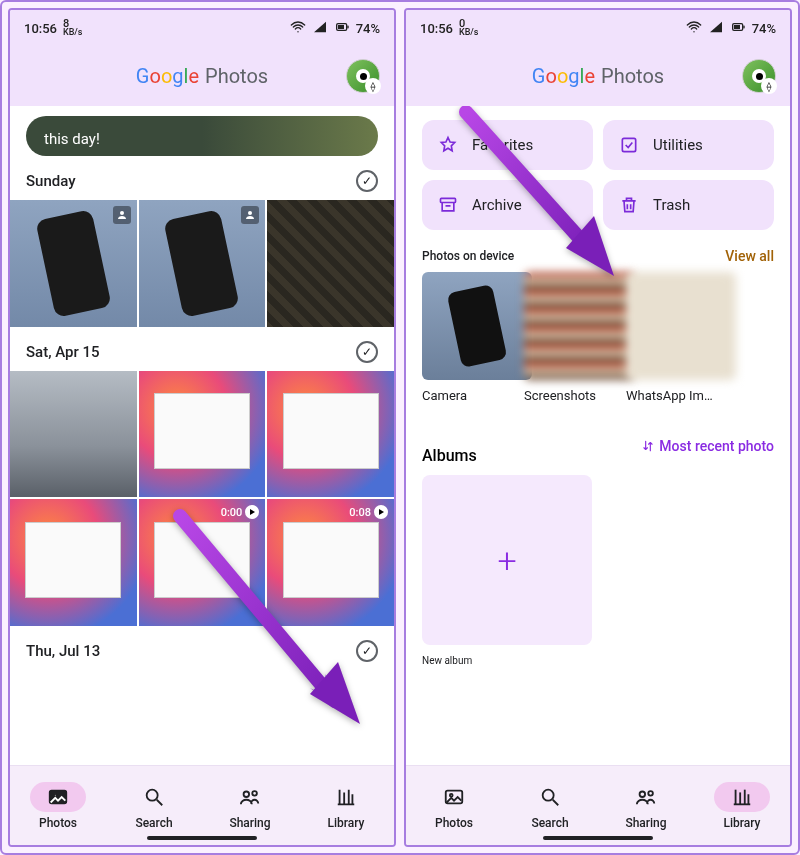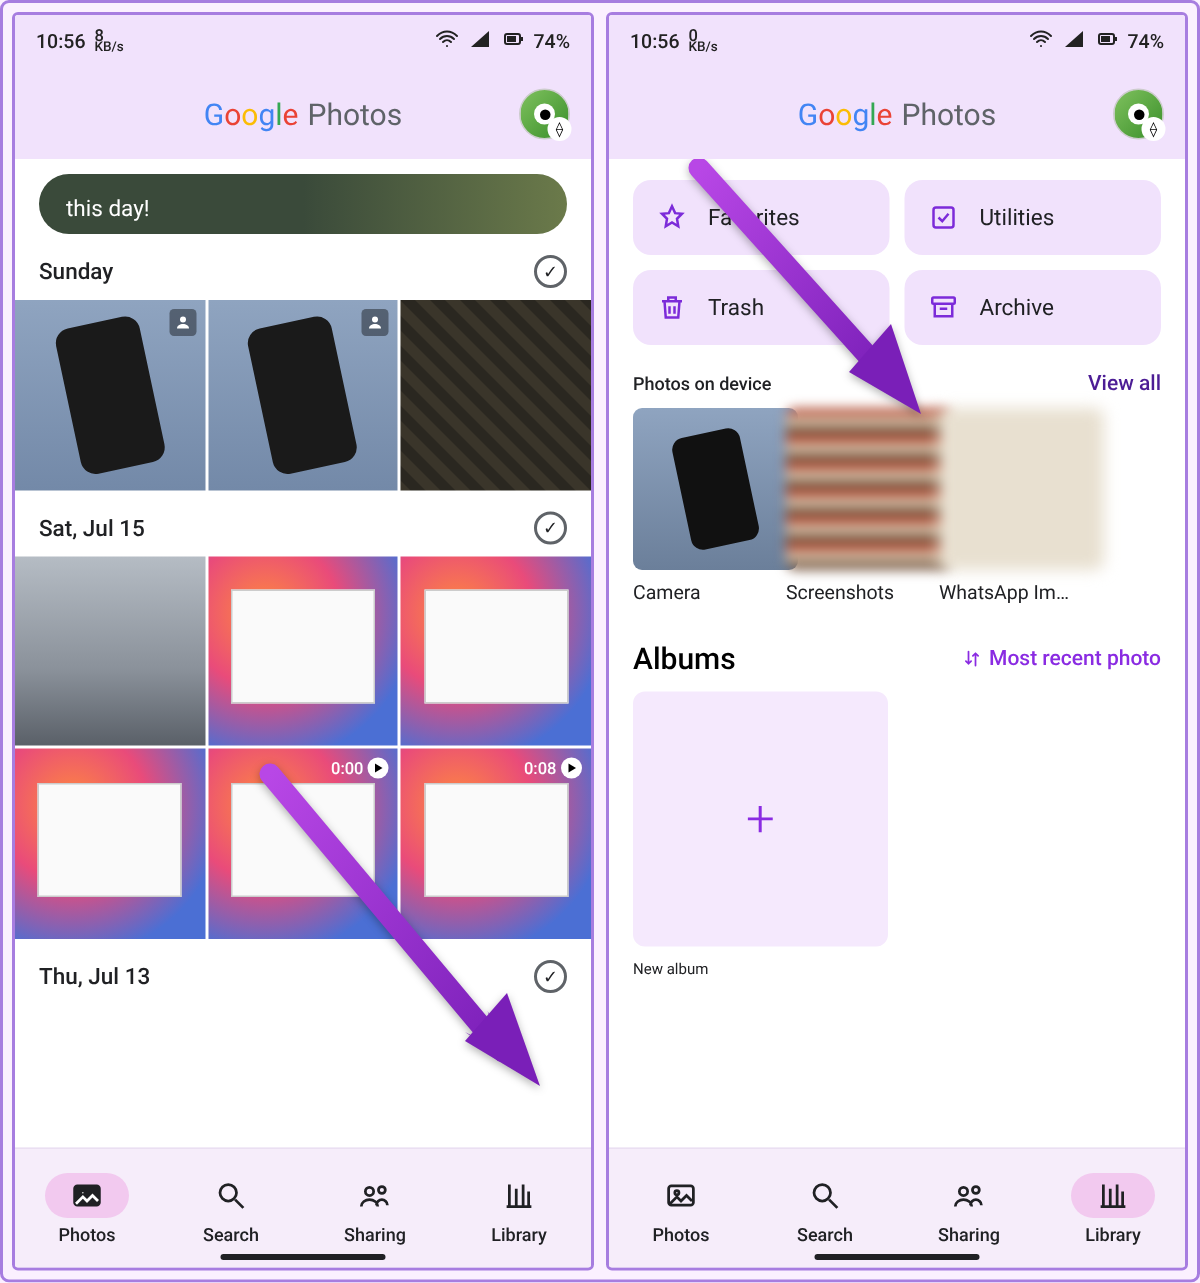--- a/index.html
+++ b/index.html
@@ -113,21 +113,21 @@
   .nav-item svg { width:22px;height:22px; stroke:#202124; stroke-width:2; fill:none; }
   .nav-item.active svg { fill:#202124; stroke:#202124; }
   .gesture-bar { position:absolute; bottom:5px; left:50%; transform:translateX(-50%); width:110px; height:4px; background:#202124; border-radius:3px; }
   
   .chip-row { display:grid; grid-template-columns:1fr 1fr; gap:10px; padding:14px 16px 4px; background:#fff; }
   .chip {
     background:#f1e2fc; border-radius:12px; height:50px; display:flex; align-items:center; gap:14px;
     padding:0 16px; font-size:15px; color:#202124; font-weight:400;
   }
   .chip svg { width:20px;height:20px; stroke:#7c2bd9; stroke-width:2; fill:none; }
-  .sec-link { color:#4c1d95; font-weight:500; font-size:14px; }
+  .sec-link { color:#a16207; font-weight:500; font-size:14px; }
   .device-row { display:flex; gap:12px; padding:0 16px 6px; }
   .device-item { width:90px; }
   .device-thumb { width:110px; height:108px; border-radius:6px; overflow:hidden; }
   .device-thumb.camera { background:linear-gradient(180deg,#8fa4c0,#6b7f9a); display:flex;align-items:center;justify-content:center; }
   .device-thumb.camera::after{content:"";width:42%;height:70%;background:#111;border-radius:8px;transform:rotate(-12deg);}
   .device-thumb.screenshots { background:#d0d0d0; filter:blur(4px); background-image:repeating-linear-gradient(180deg,#b85a44 0 6px,#d8c8b0 6px 12px,#7a5a44 12px 18px); }
   .device-thumb.whatsapp { background:#e8e0d0; filter:blur(5px); }
   .device-label { font-size:13px; margin-top:8px; color:#202124; white-space:nowrap; overflow:hidden; text-overflow:ellipsis; }
   .albums-head { display:flex; align-items:center; justify-content:space-between; padding:18px 16px 10px; }
   .albums-head .sort { color:#8a2be2; font-weight:500; font-size:14px; display:flex; align-items:center; gap:4px; }
@@ -218,21 +218,21 @@
               <svg viewBox="0 0 24 24">
                 <circle cx="12" cy="8" r="4"></circle>
                 <path d="M4 20c0-4 4-6 8-6s8 2 8 6"></path>
               </svg>
             </span>
         </div>
         <div class="tile rug"></div>
       </div>
 
       <div class="sec-head">
-        <span>Sat, Jul 15</span>
+        <span>Sat, Apr 15</span>
         <span class="circle-check">✓</span>
       </div>
       <div class="grid3">
         <div class="tile laptop"></div>
         <div class="tile desktop">
             <div class="win"></div>
           </div>
         <div class="tile desktop">
             <div class="win"></div>
           </div>
@@ -379,30 +379,30 @@
         </div>
         <div class="chip">
           <svg viewBox="0 0 24 24">
               <rect x="4" y="4" width="16" height="16" rx="2"></rect>
               <path d="M8 12l3 3 5-6"></path>
             </svg>
           <span>Utilities</span>
         </div>
         <div class="chip">
           <svg viewBox="0 0 24 24">
-              <path d="M4 7h16M9 7V4h6v3M6 7l1 13h10l1-13M10 11v6M14 11v6"></path>
-            </svg>
-          <span>Trash</span>
+              <rect x="3" y="4" width="18" height="5" rx="1"></rect>
+              <path d="M5 9v10h14V9M9 13h6"></path>
+            </svg>
+          <span>Archive</span>
         </div>
         <div class="chip">
           <svg viewBox="0 0 24 24">
-              <rect x="3" y="4" width="18" height="5" rx="1"></rect>
-              <path d="M5 9v10h14V9M9 13h6"></path>
-            </svg>
-          <span>Archive</span>
+              <path d="M4 7h16M9 7V4h6v3M6 7l1 13h10l1-13M10 11v6M14 11v6"></path>
+            </svg>
+          <span>Trash</span>
         </div>
       </div>
 
       <div class="sec-head">
         <span style="font-size:12px;font-weight:500;">Photos on device</span>
         <span class="sec-link">View all</span>
       </div>
 
       <div class="device-row">
         <div class="device-item">
@@ -413,21 +413,21 @@
           <div class="device-thumb screenshots"></div>
           <div class="device-label">Screenshots</div>
         </div>
         <div class="device-item">
           <div class="device-thumb whatsapp"></div>
           <div class="device-label">WhatsApp Imag</div>
         </div>
       </div>
 
       <div class="albums-head">
-        <span style="font-size:20px;font-weight:500;">Albums</span>
+        <span style="font-size:16px;font-weight:500;margin-top:19px;">Albums</span>
         <span class="sort">
           <svg width="14" height="14" viewBox="0 0 24 24">
               <path d="M8 4v14m0 0l-3-3m3 3l3-3M16 20V6m0 0l-3 3m3-3l3 3" stroke="#8a2be2" stroke-width="2" fill="none" stroke-linecap="round"></path>
             </svg>
           <span>Most recent photo</span>
         </span>
       </div>
 
       <div class="album-row">
         <div class="album-item">

